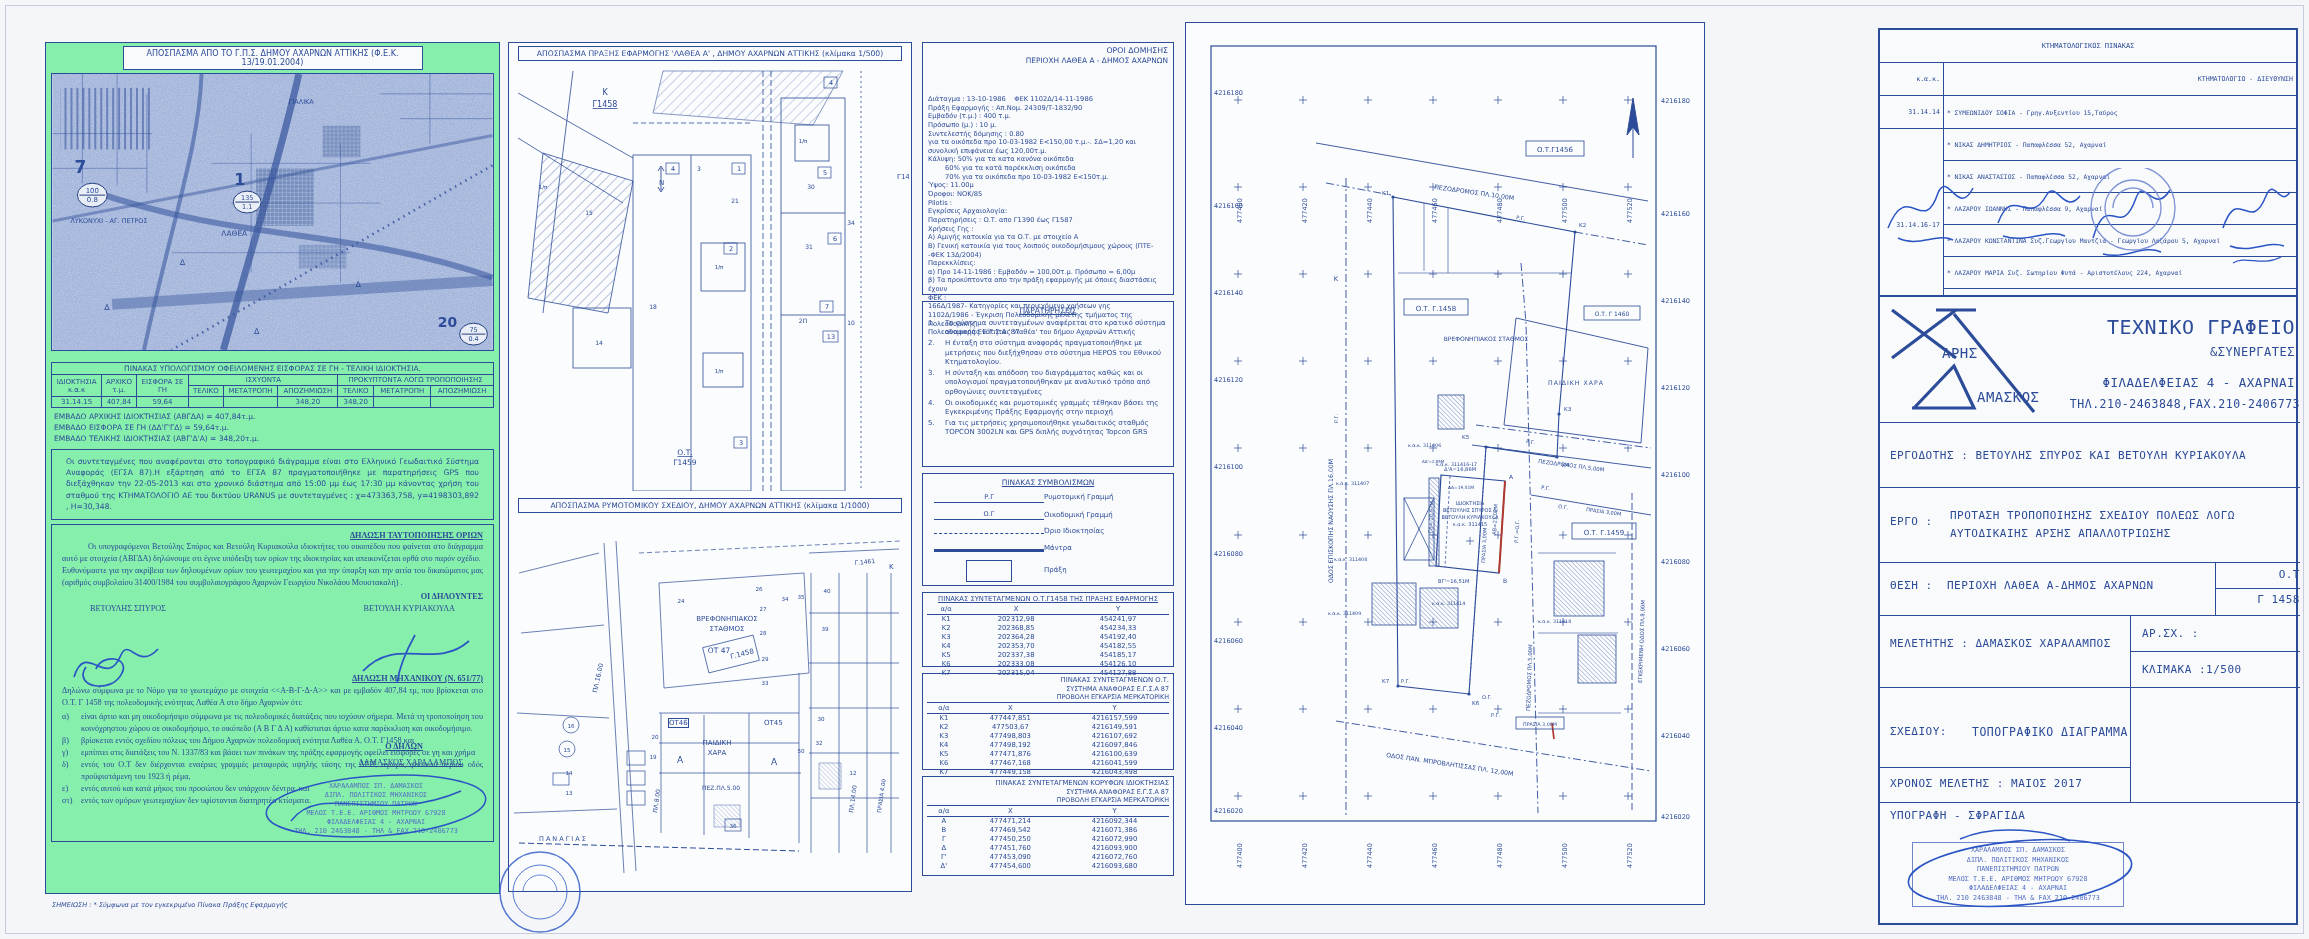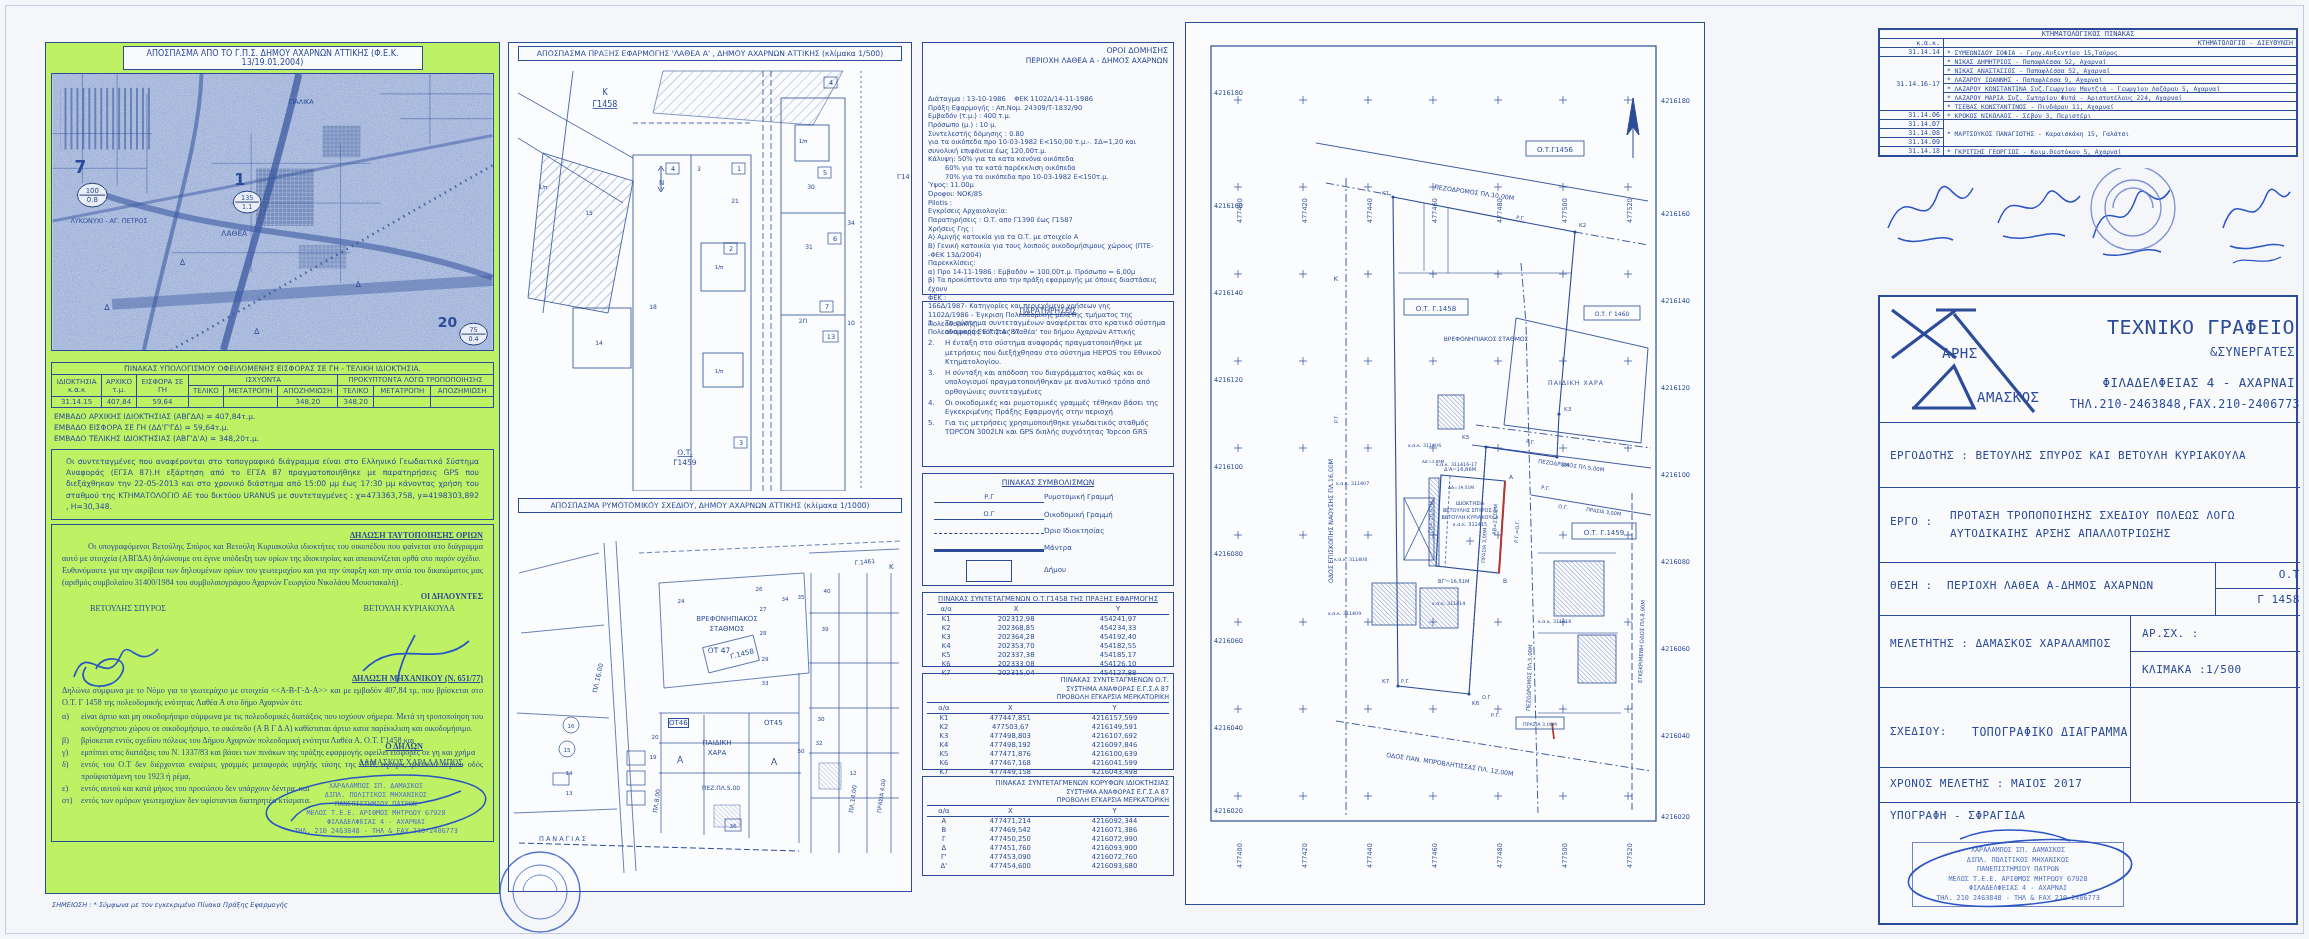--- a/index.html
+++ b/index.html
@@ -1,37 +1,37 @@
 <!DOCTYPE html>
 <html><head>
 <meta charset="utf-8">
 <style>
 :root{--ink:#2c4b98;--ink2:#41589f;--red:#b03a30;--sig:#2b55c4;--paper:#f4f6f9}
 *{box-sizing:border-box}
 body{margin:0;background:#e9ecf1;font-family:"DejaVu Sans",sans-serif}
 .sheet{position:relative;width:2309px;height:939px;background:var(--paper);color:var(--ink);overflow:hidden}
 .sheet:before{content:"";position:absolute;inset:5px;border:1px solid rgba(60,85,150,.25);pointer-events:none}
-.panel{position:absolute;border:1.5px solid var(--ink);background:#bef264}
+.panel{position:absolute;border:1.5px solid var(--ink);background:#86efac}
 .bx{border:1px solid var(--ink)}
 .tc{text-align:right}
 .ttlbar{margin:3px auto 0;border:1px solid var(--ink);font-size:8.5px;text-align:center;padding:2px 4px;background:#f8fafc}
 table{border-collapse:collapse;color:var(--ink)}
 td,th{border:1px solid var(--ink);padding:1px 2px;font-weight:normal}
 .etab{width:100%;font-size:7px}
 .etab .ttl td{font-size:7.5px;text-align:center;border-bottom:1px solid var(--ink)}
 .etab th,.etab td{text-align:center}
 .serif{font-family:"Liberation Serif",serif}
 .mono{font-family:"DejaVu Sans Mono",monospace}
 .p3box{border:1px solid var(--ink);background:#f8fafc;padding:3px 5px;margin-bottom:6px;font-size:7px;line-height:1.32}
 .p3tt{text-align:center;text-decoration:underline;font-size:7.5px;margin:1px 0 3px}
 .ctab{width:100%;font-size:6.8px}
 .ctab td,.ctab th{border:none;text-align:center;padding:0 2px}
 .ctab thead th{border-bottom:1px solid var(--ink)}
 .ktab{width:100%;font-size:6.6px}
-.ktab td{padding:0 3px;height:9px}
+.ktab td{padding:12px 3px;height:9px}
 .ktab .ttl td{text-align:center;font-size:7px}
 .ktab .nm{font-size:6.3px}
 svg text{fill:var(--ink)}
 .lbl{font-size:6px}
 .dim{font-size:5.2px}
 .hl{position:absolute;background:var(--ink);height:1px}
 .vl{position:absolute;background:var(--ink);width:1px}
 .tb-lab{font-family:"DejaVu Sans Mono",monospace;letter-spacing:.5px}
 </style>
 </head>
@@ -404,21 +404,21 @@
     <div style="display:grid;grid-template-columns:110px 1fr;row-gap:7px;align-items:center;padding:2px 6px">
       <div style="text-align:center"><span style="font-size:6.5px">Ρ.Γ</span><div style="border-top:1px solid var(--ink)"></div></div>
       <div>Ρυμοτομική Γραμμή</div>
       <div style="text-align:center"><span style="font-size:6.5px">Ο.Γ</span><div style="border-top:1px solid var(--ink)"></div></div>
       <div>Οικοδομική Γραμμή</div>
       <div style="border-top:1.5px dashed var(--ink);margin-top:4px"></div>
       <div>Όριο Ιδιοκτησίας</div>
       <div style="border-top:3px solid var(--ink);margin-top:4px"></div>
       <div>Μάντρα</div>
       <div style="width:46px;height:22px;border:1.6px solid var(--ink);margin:0 auto"></div>
-      <div>Δήμου</div>
+      <div>Πράξη</div>
     </div>
   </div>
   <div class="p3box" style="height:75px;padding:2px 4px">
     <div class="p3tt" style="margin:0 0 1px;font-size:6.8px">ΠΙΝΑΚΑΣ ΣΥΝΤΕΤΑΓΜΕΝΩΝ Ο.Τ.Γ1458 ΤΗΣ ΠΡΑΞΗΣ ΕΦΑΡΜΟΓΗΣ</div>
     <table class="ctab">
           <thead>
             <tr>
               <th>α/α</th>
               <th>Χ</th>
               <th>Υ</th>

